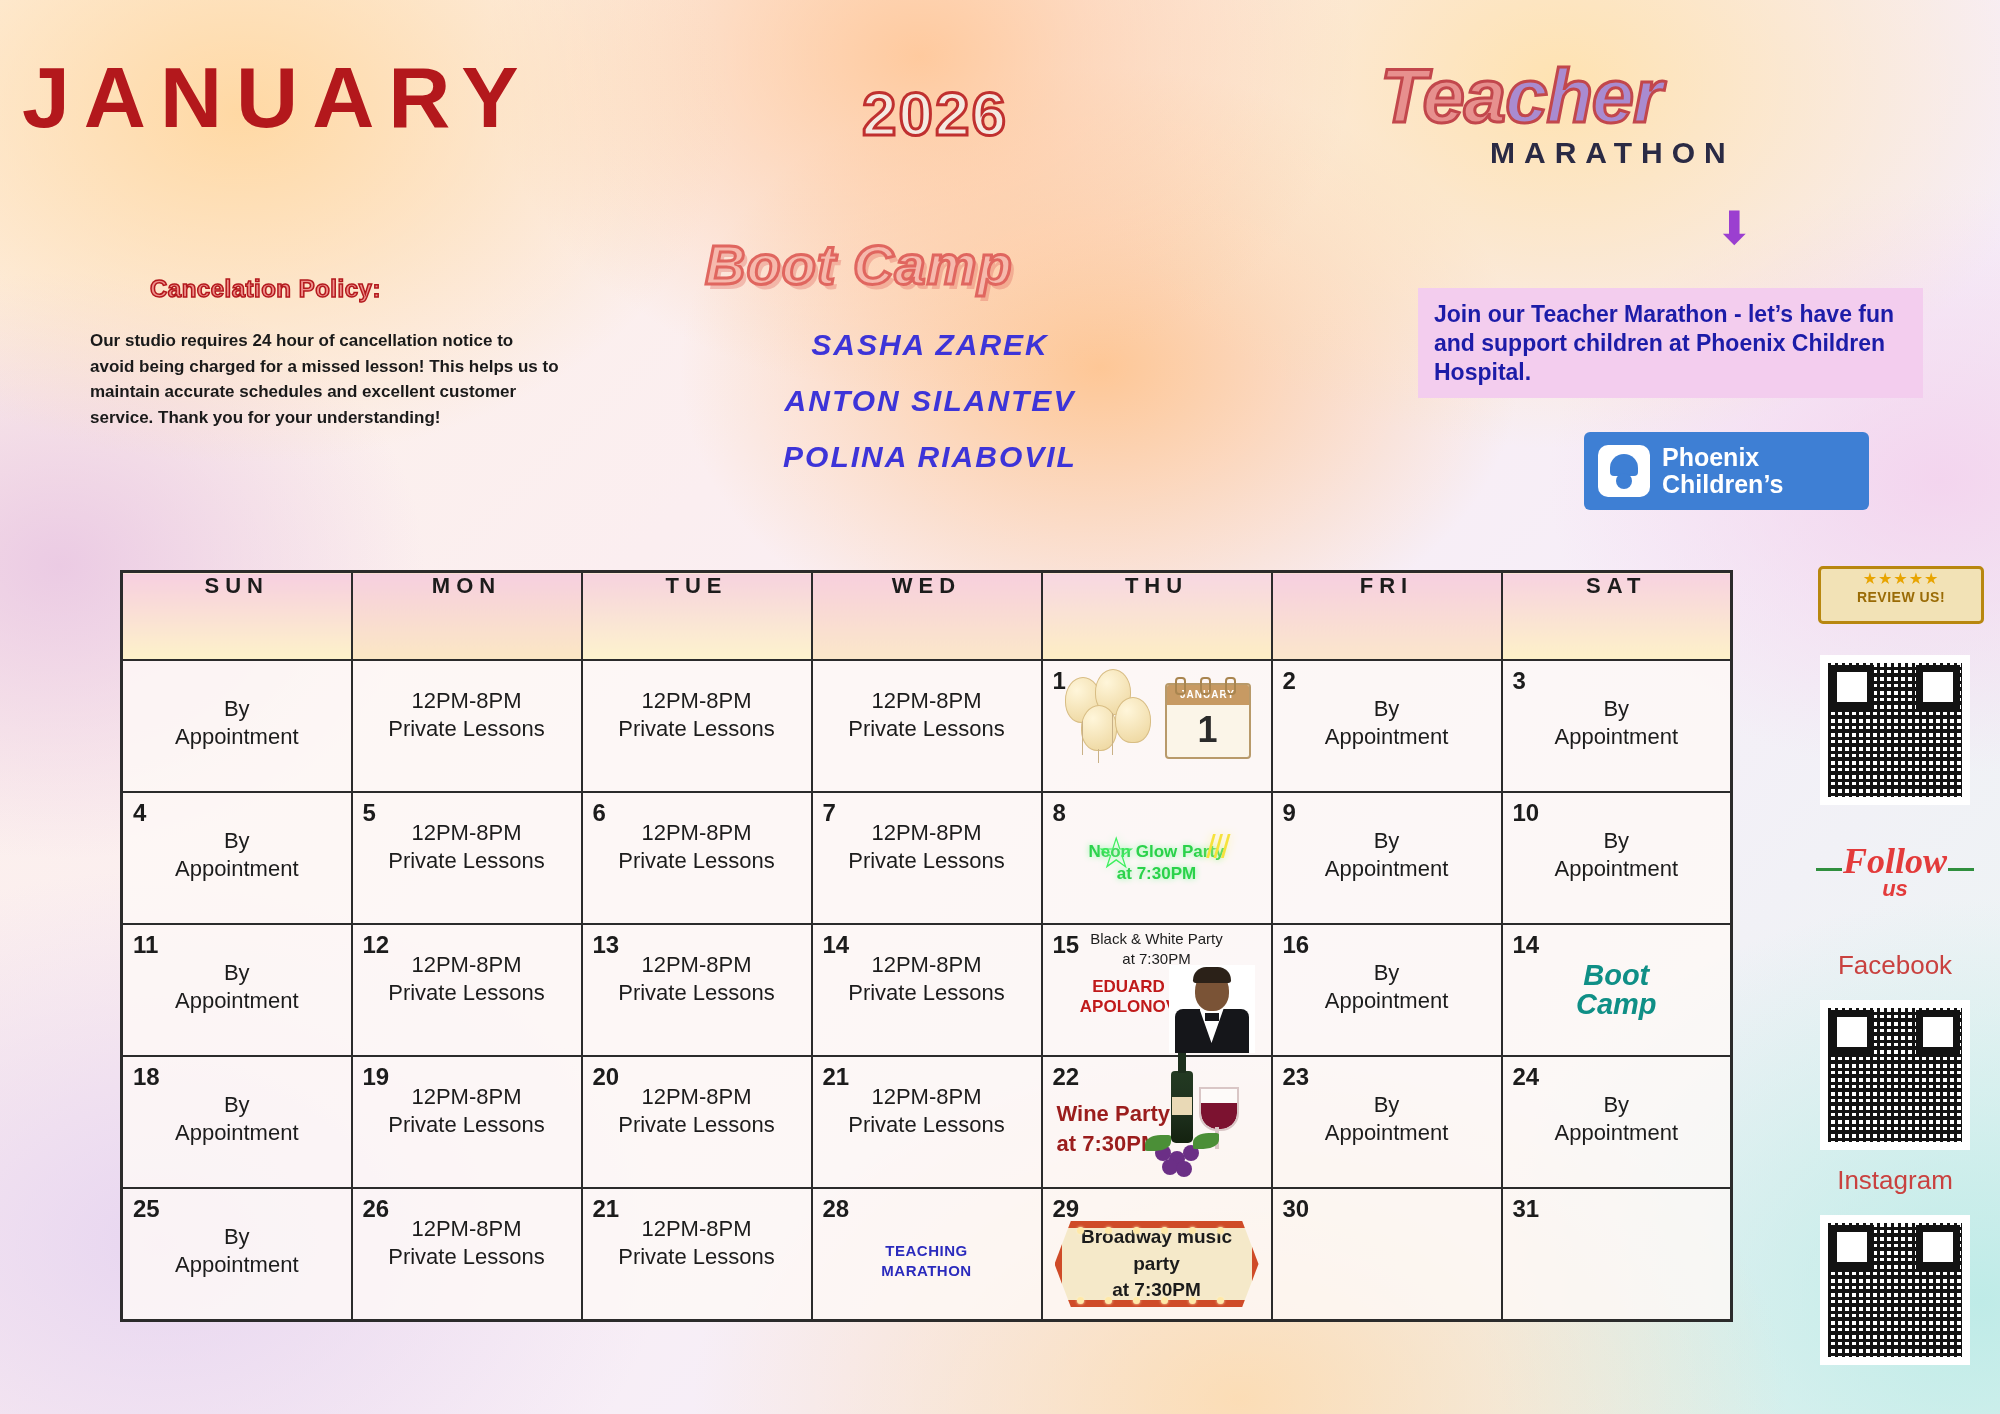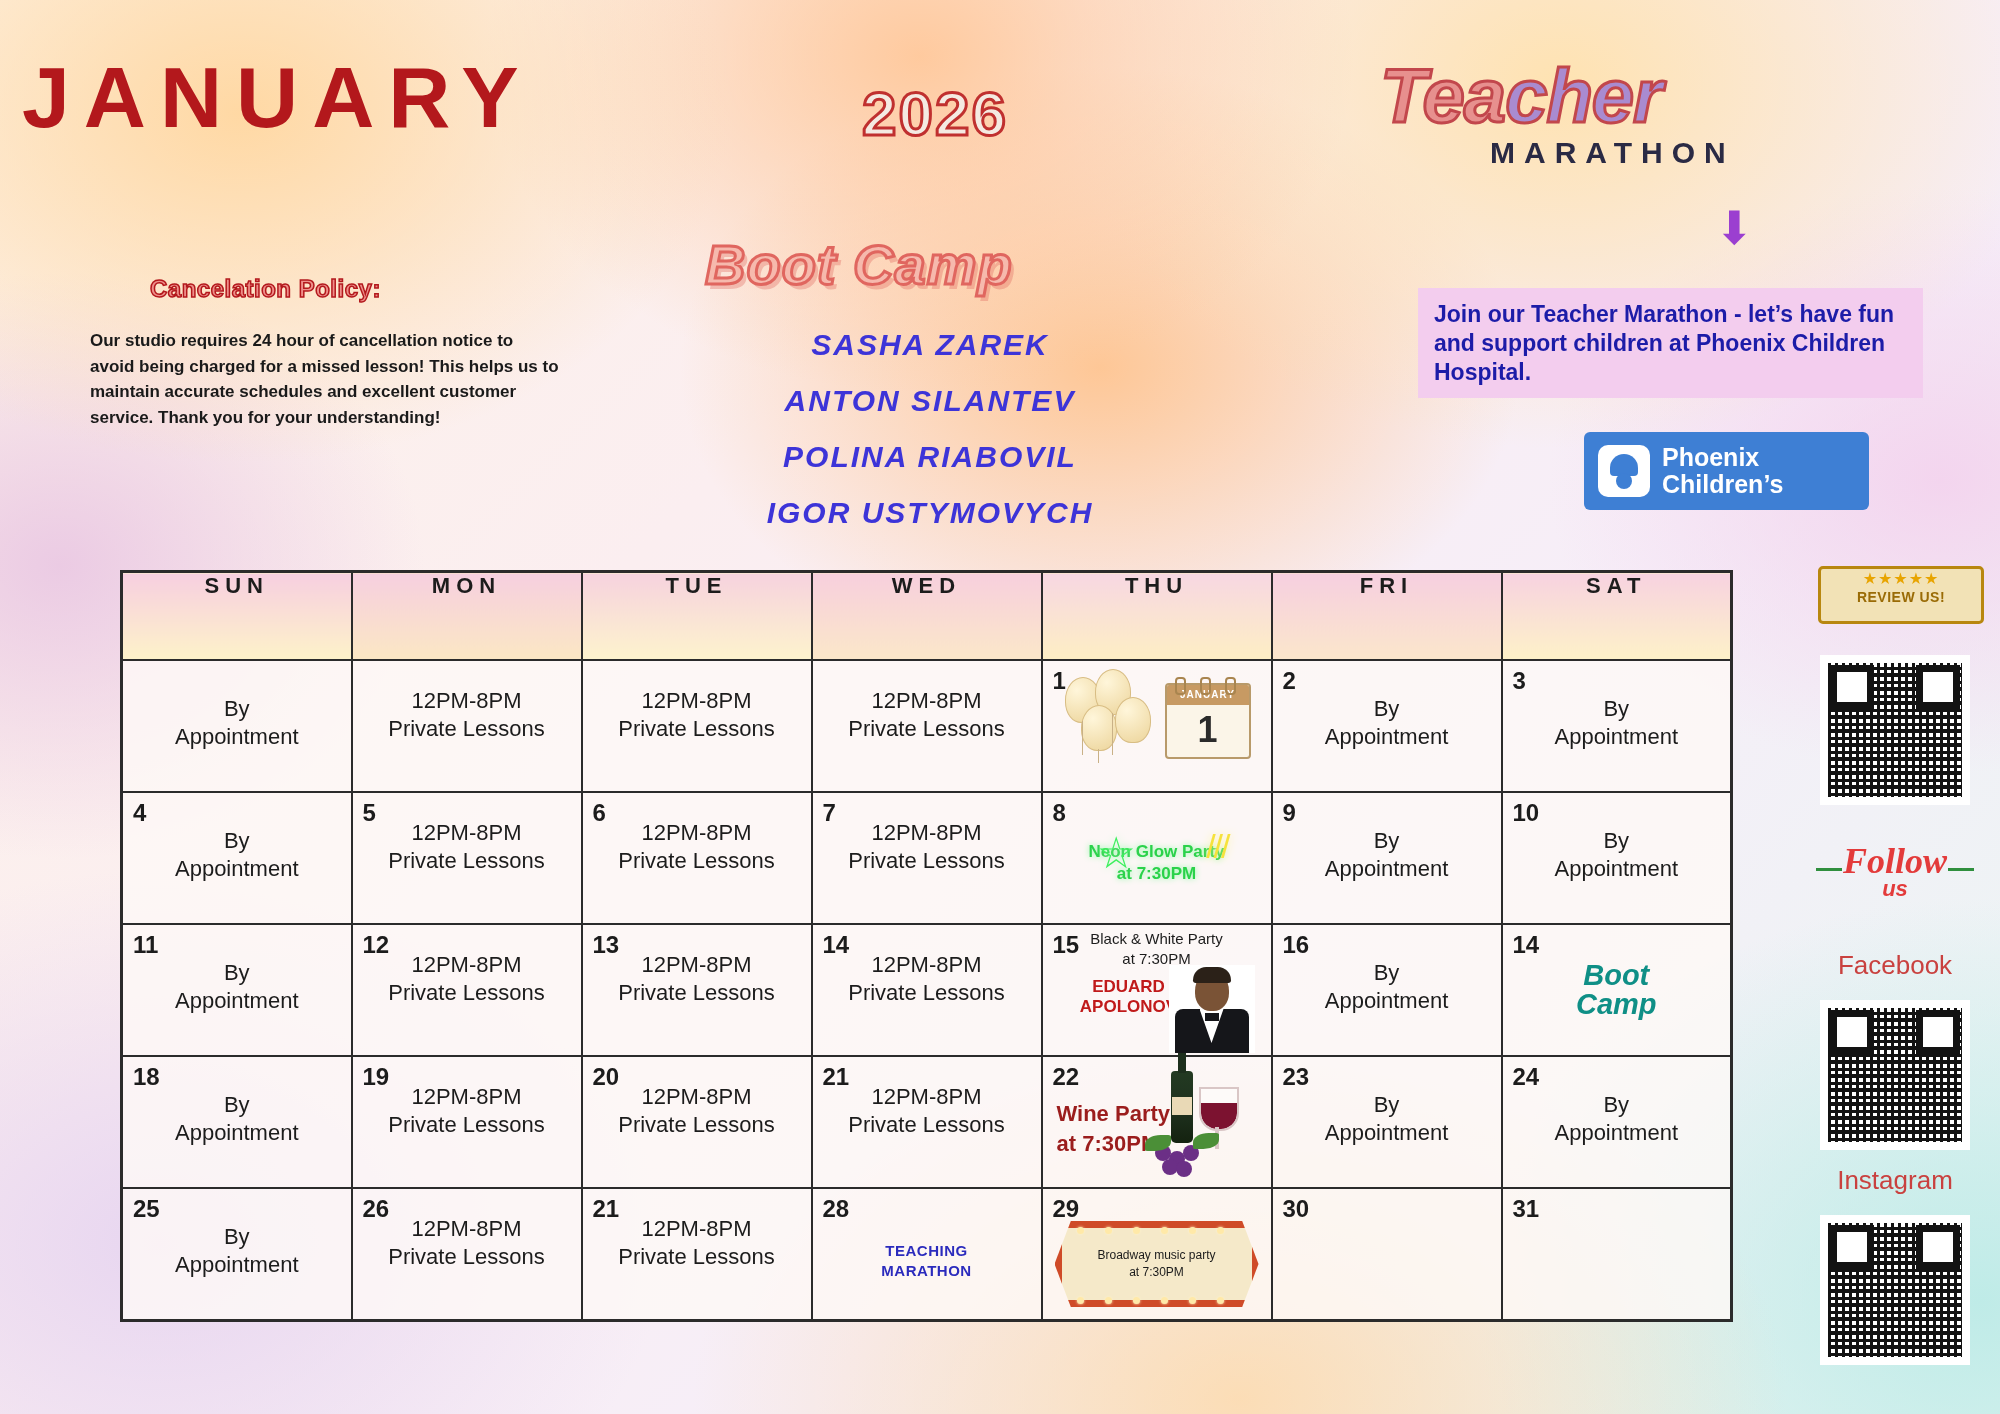--- a/index.html
+++ b/index.html
@@ -391,22 +391,22 @@
     border: 7px solid #cf4b28;
     border-radius: 4px;
     box-sizing: border-box;
     display: flex;
     align-items: center;
     justify-content: center;
     clip-path: polygon(8% 0,92% 0,100% 50%,92% 100%,8% 100%,0 50%);
   }
   .bway-txt {
     text-align: center;
-    font-size: 12px;
-    font-weight: normal;
+    font-size: 19px;
+    font-weight: bold;
     color: #1b1b1b;
     line-height: 1.4;
   }
   .bulb {
     position: absolute;
     width: 7px; height: 7px;
     border-radius: 50%;
     background: #ffe9a8;
     box-shadow: 0 0 3px #fff3c9;
   }
@@ -572,21 +572,20 @@
 <body>
 
 <div class="month-title">JANUARY</div>
 <div class="year-title">2026</div>
 <div class="bootcamp-title">Boot Camp</div>
 
 <div class="teachers">
   <div>SASHA ZAREK</div>
   <div>ANTON SILANTEV</div>
   <div>POLINA RIABOVIL</div>
-  <div>IGOR USTYMOVYCH</div>
 </div>
 
 <div class="cancel-title">Cancelation Policy:</div>
 <div class="cancel-body">Our studio requires 24 hour of cancellation notice to avoid being charged for a missed lesson! This helps us to maintain accurate schedules and excellent customer service. Thank you for your understanding!</div>
 
 <div class="tm-wrap">
   <div class="tm-word"><span>Tea</span><span class="alt">cher</span></div>
   <div class="tm-sub">MARATHON</div>
 </div>
 <div class="tm-arrow">⬇</div>

